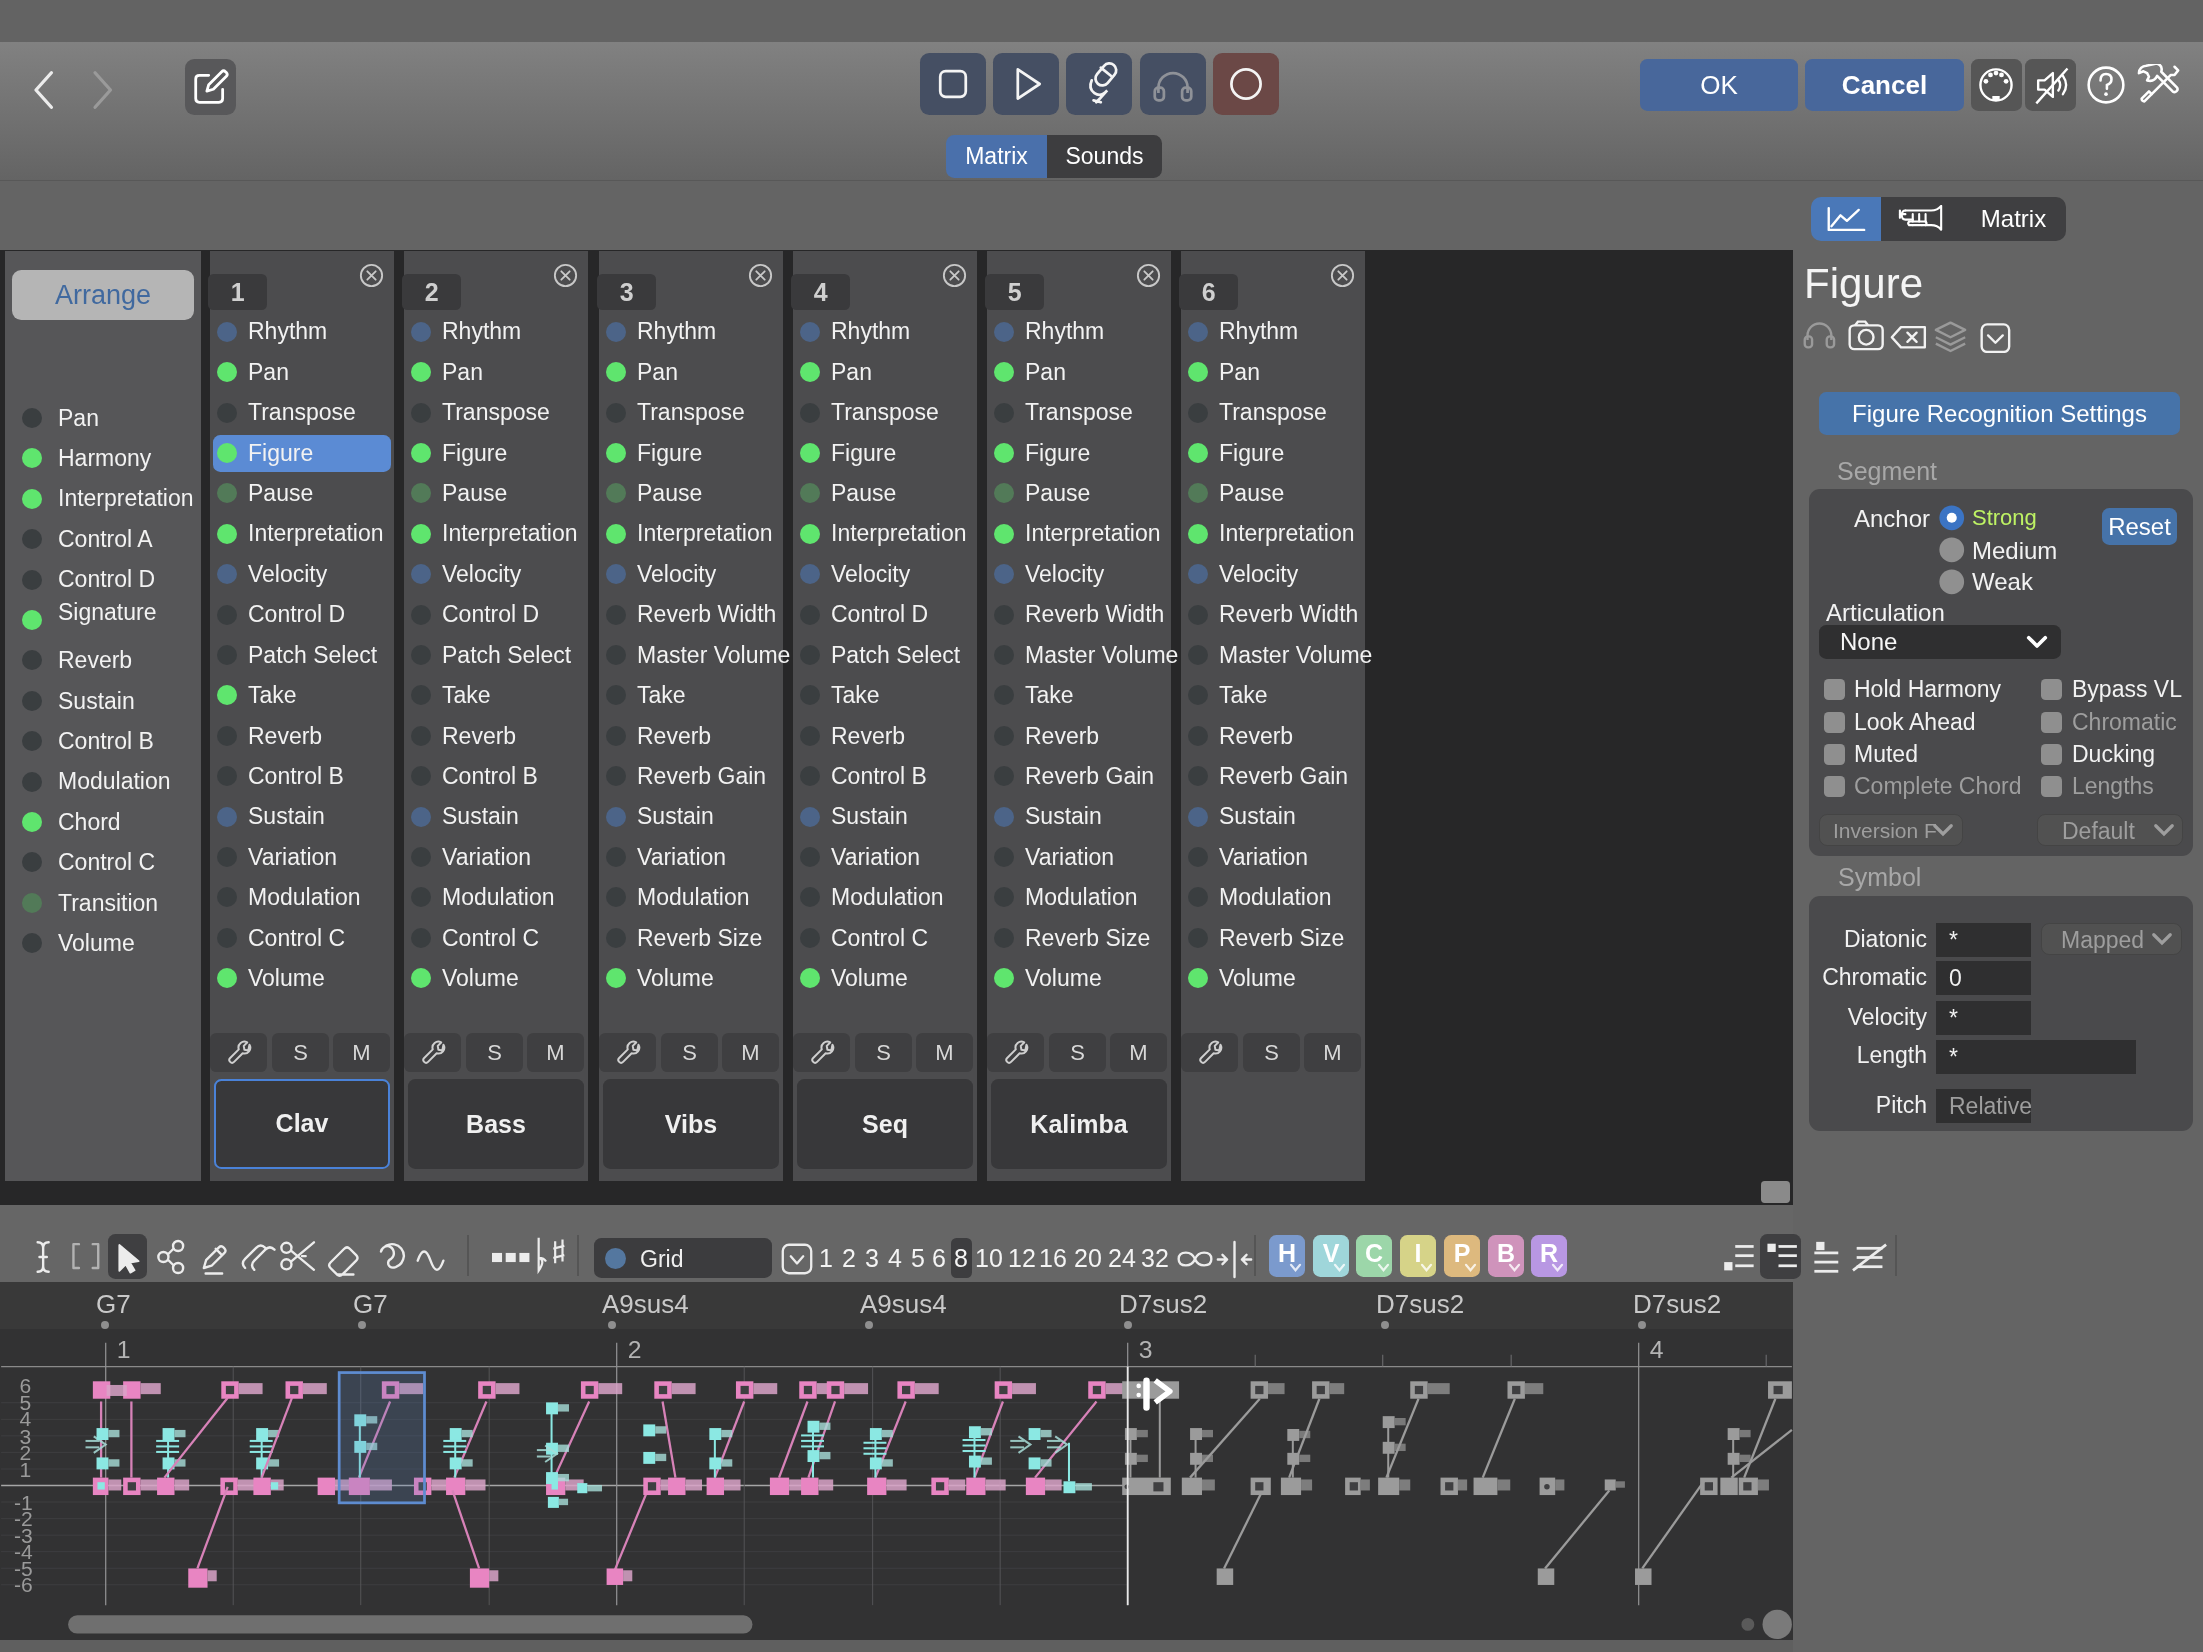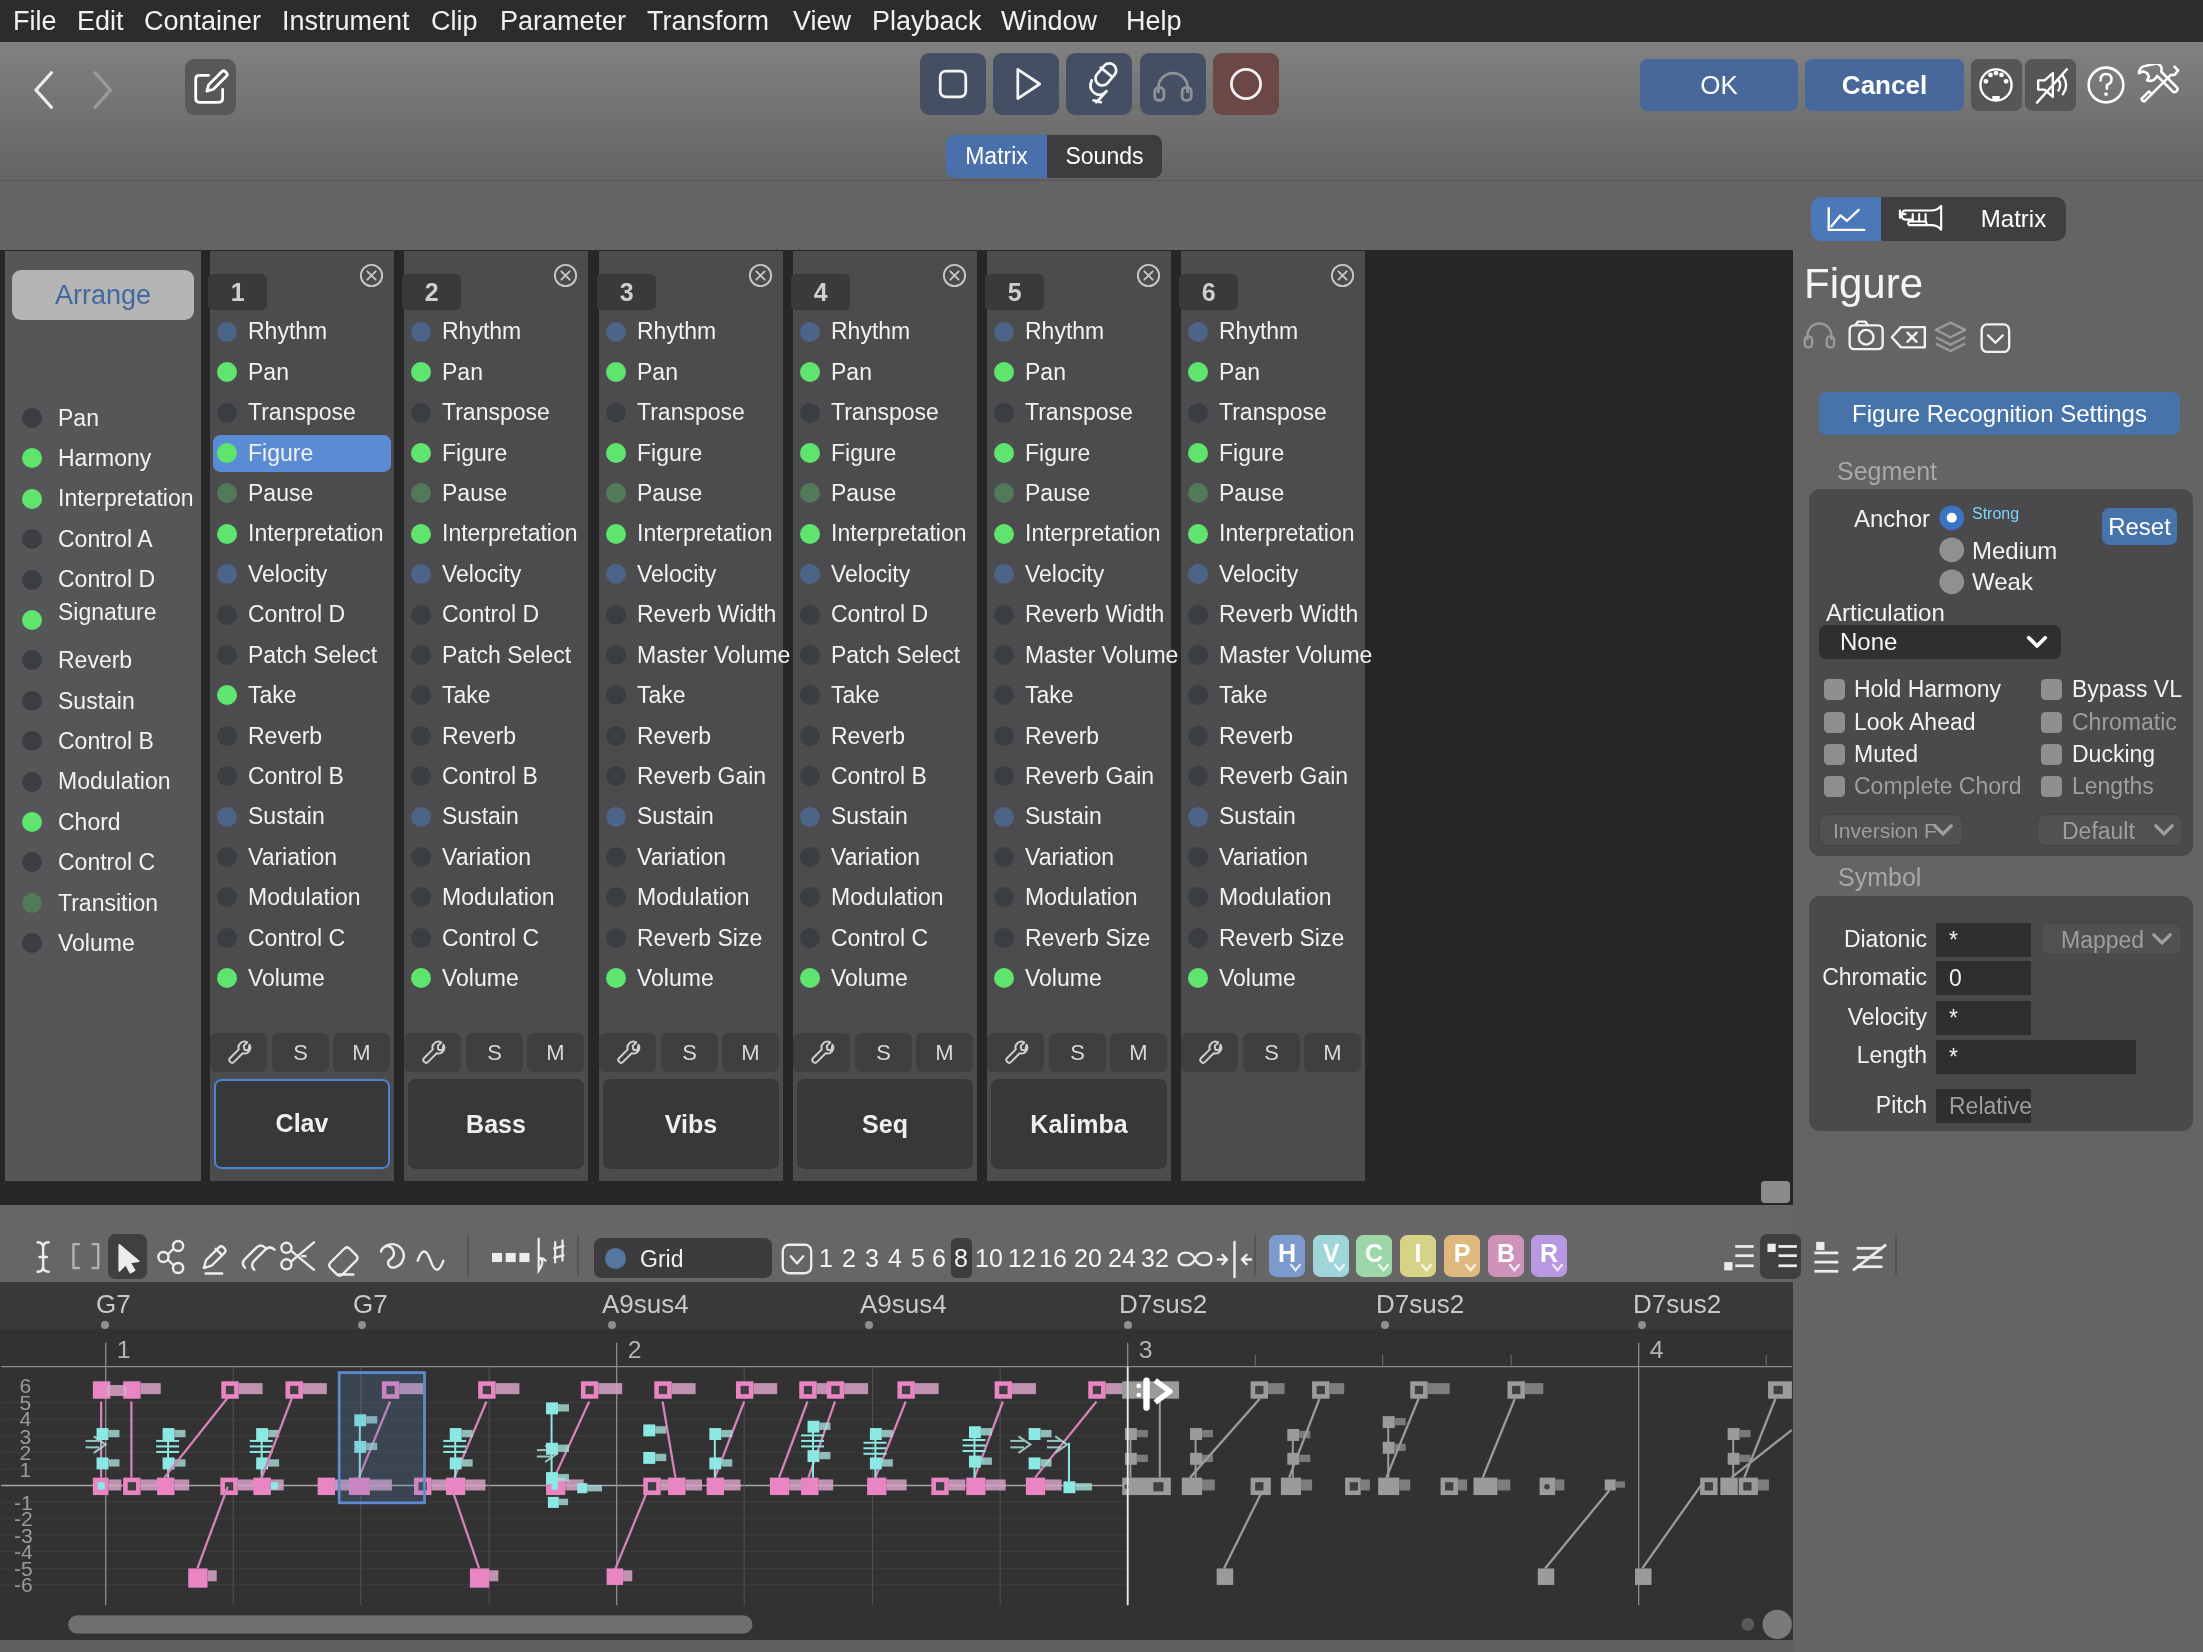--- a/index.html
+++ b/index.html
@@ -27,33 +27,20 @@
 .btn-blue{position:absolute;background:#48679b;border-radius:7.3px;color:#fff;font-size:26px;text-align:center;}
 .ckbox{position:absolute;width:21px;height:21px;background:#8f8f8f;border-radius:4.6px;}
 .cklabel{position:absolute;font-size:23px;color:#f2f2f2;white-space:nowrap;}
 .dim{color:#9e9e9e !important;}
 .ddl{position:absolute;background:#515151;border:0.9px solid #444;border-radius:8.3px;color:#9e9e9e;font-size:23px;}
 .field{position:absolute;background:#2f2f30;color:#f0f0f0;font-size:23px;}
 .flabel{position:absolute;font-size:23px;color:#f2f2f2;text-align:right;}
 svg{display:block;}
 </style></head><body>
 <div id="stage">
-<div class="abs menubar">
-      <span style="left:13px">File</span>
-      <span style="left:77px">Edit</span>
-      <span style="left:144px">Container</span>
-      <span style="left:282px">Instrument</span>
-      <span style="left:431px">Clip</span>
-      <span style="left:500px">Parameter</span>
-      <span style="left:647px">Transform</span>
-      <span style="left:793px">View</span>
-      <span style="left:872px">Playback</span>
-      <span style="left:1001px">Window</span>
-      <span style="left:1126px">Help</span>
-    </div>
     <div class="abs toolbar">
       <svg class="abs" style="left:32px;top:27.5px" width="87" height="40" viewBox="0 0 95 44">
 <path d="M21 3 L4 22 L21 41" fill="none" stroke="#ececec" stroke-width="3.6" stroke-linecap="round" stroke-linejoin="round"></path>
 <path d="M69 3 L86 22 L69 41" fill="none" stroke="#9a9a9a" stroke-width="3.6" stroke-linecap="round" stroke-linejoin="round"></path>
 </svg>
       <div class="abs" style="left:185px;top:16.5px;width:51px;height:56px;background:#58585a;border-radius:9.2px"></div>
 <svg class="abs" style="left:192px;top:25px" width="39" height="39" viewBox="0 0 42 42">
 <path d="M33 24 L33 34 Q33 38 29 38 L8 38 Q4 38 4 34 L4 13 Q4 9 8 9 L18 9" fill="none" stroke="#fff" stroke-width="3" stroke-linecap="round"></path>
 <path d="M16 26 L18 19 L32 5 Q34 3 36 5 L37 6 Q39 8 37 10 L23 24 Z" fill="none" stroke="#fff" stroke-width="3" stroke-linejoin="round"></path>
 </svg>
@@ -169,21 +156,21 @@
       </g>
 </svg>
     <div class="btn-blue" style="left:1819px;top:392px;width:361px;height:43px;line-height:43px;font-size:24px;background:#4673a9">Figure Recognition Settings</div>
     <div class="abs" style="left:1837px;top:457px;color:#a8a8a8;font-size:25px">Segment</div>
     <div class="abs" style="left:1809px;top:489px;width:384px;height:367px;background:#4a4a4c;border-radius:11px"></div>
     <div class="abs" style="left:1800px;top:505px;width:130px;color:#f2f2f2;font-size:24px;text-align:right">Anchor</div>
     <svg class="abs" style="left:1938px;top:504px" width="27.5" height="27.5" viewBox="0 0 30 30">
 <circle cx="15" cy="15" r="13.5" fill="#3b74c4"></circle>
       <circle cx="15" cy="15" r="5.5" fill="#fff"></circle>
     </svg>
-<div class="abs" style="left:1972px;top:505px;color:#7dd3fc;font-size:16px">Strong</div>
+<div class="abs" style="left:1972px;top:505px;color:#bef264;font-size:22px">Strong</div>
 <svg class="abs" style="left:1938px;top:536px" width="27.5" height="27.5" viewBox="0 0 30 30">
       <circle cx="15" cy="15" r="13.5" fill="#909090"></circle>
     </svg>
 <div class="abs" style="left:1972px;top:537px;color:#f2f2f2;font-size:24px">Medium</div>
 <svg class="abs" style="left:1938px;top:568px" width="27.5" height="27.5" viewBox="0 0 30 30">
       <circle cx="15" cy="15" r="13.5" fill="#909090"></circle>
     </svg>
 <div class="abs" style="left:1972px;top:568px;color:#f2f2f2;font-size:24px">Weak</div>
     <div class="btn-blue" style="left:2102px;top:508px;width:75px;height:37px;line-height:37px;font-size:24px;background:#4673a9">Reset</div>
     <div class="abs" style="left:1826px;top:599px;color:#f2f2f2;font-size:24px">Articulation</div>

